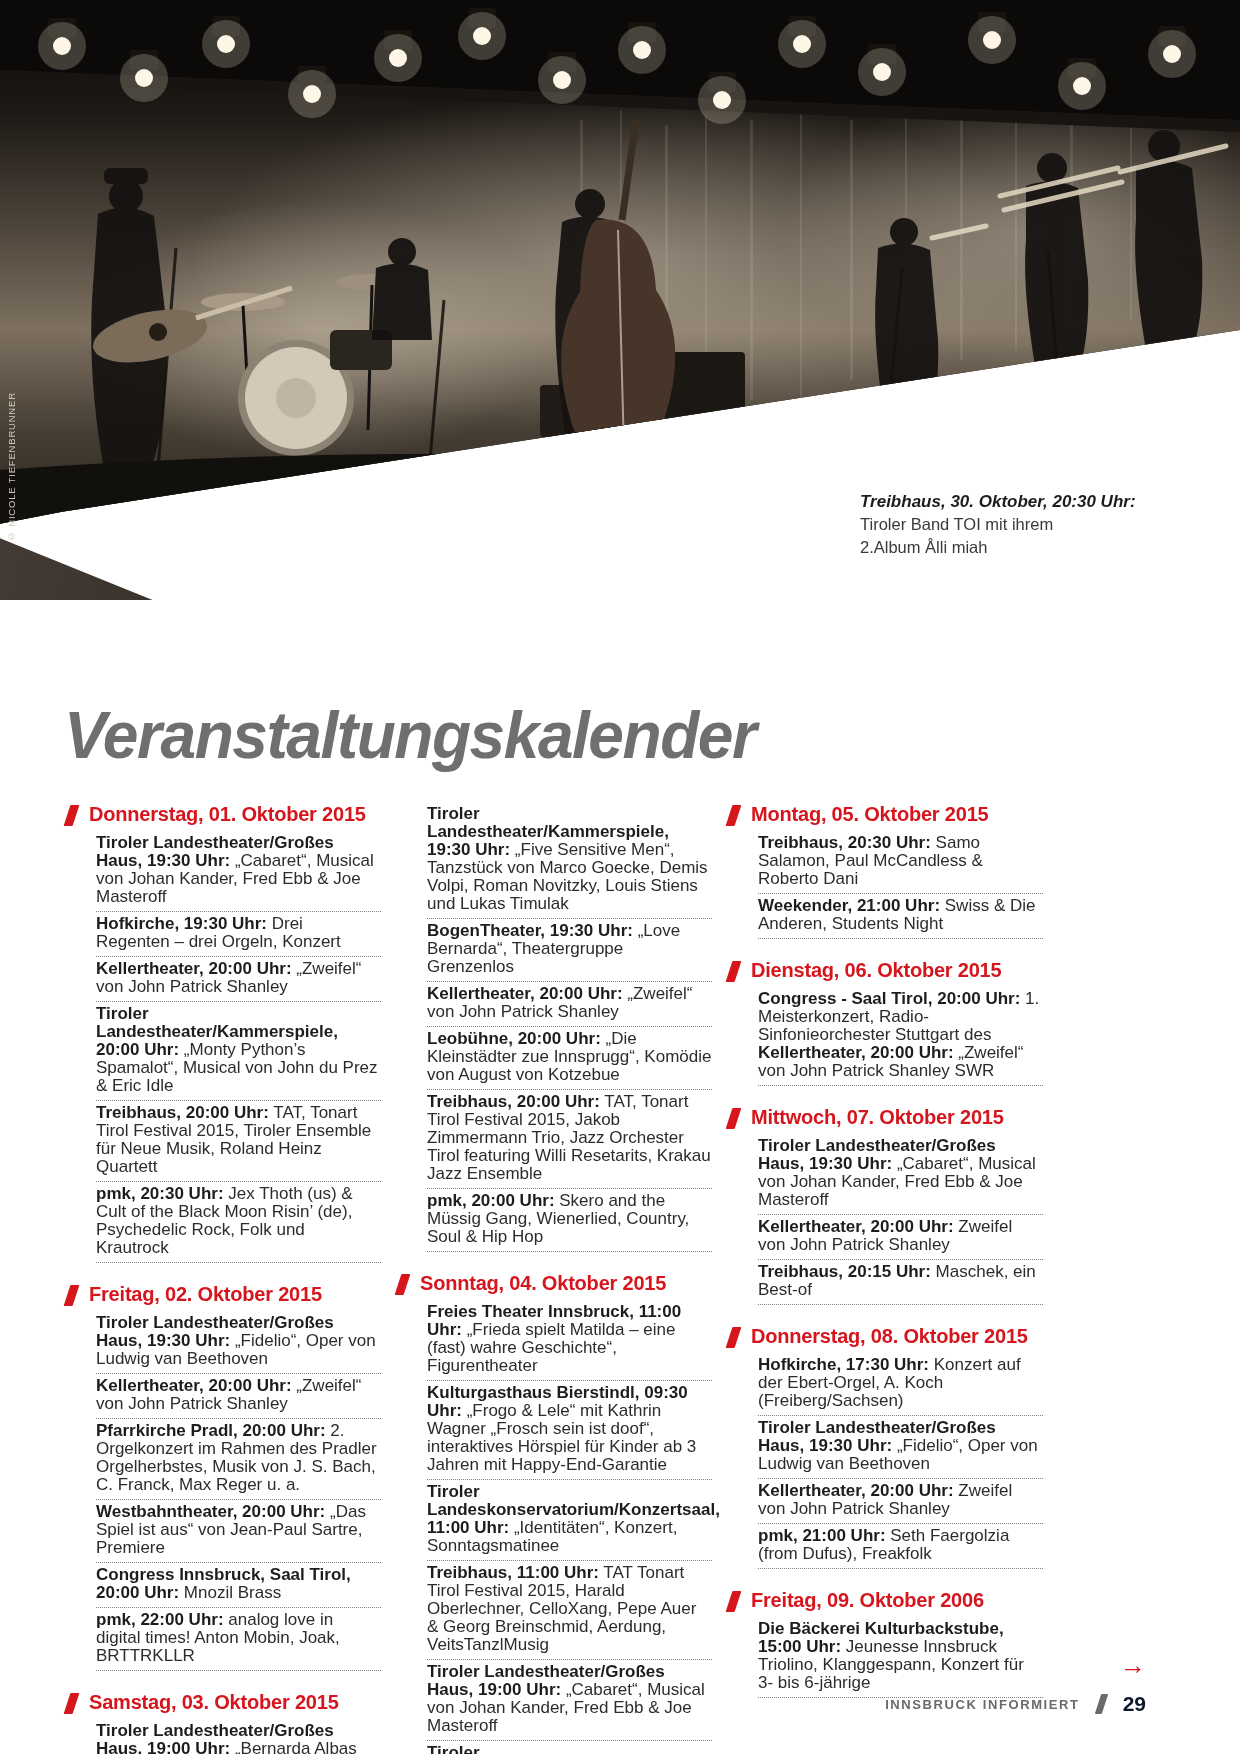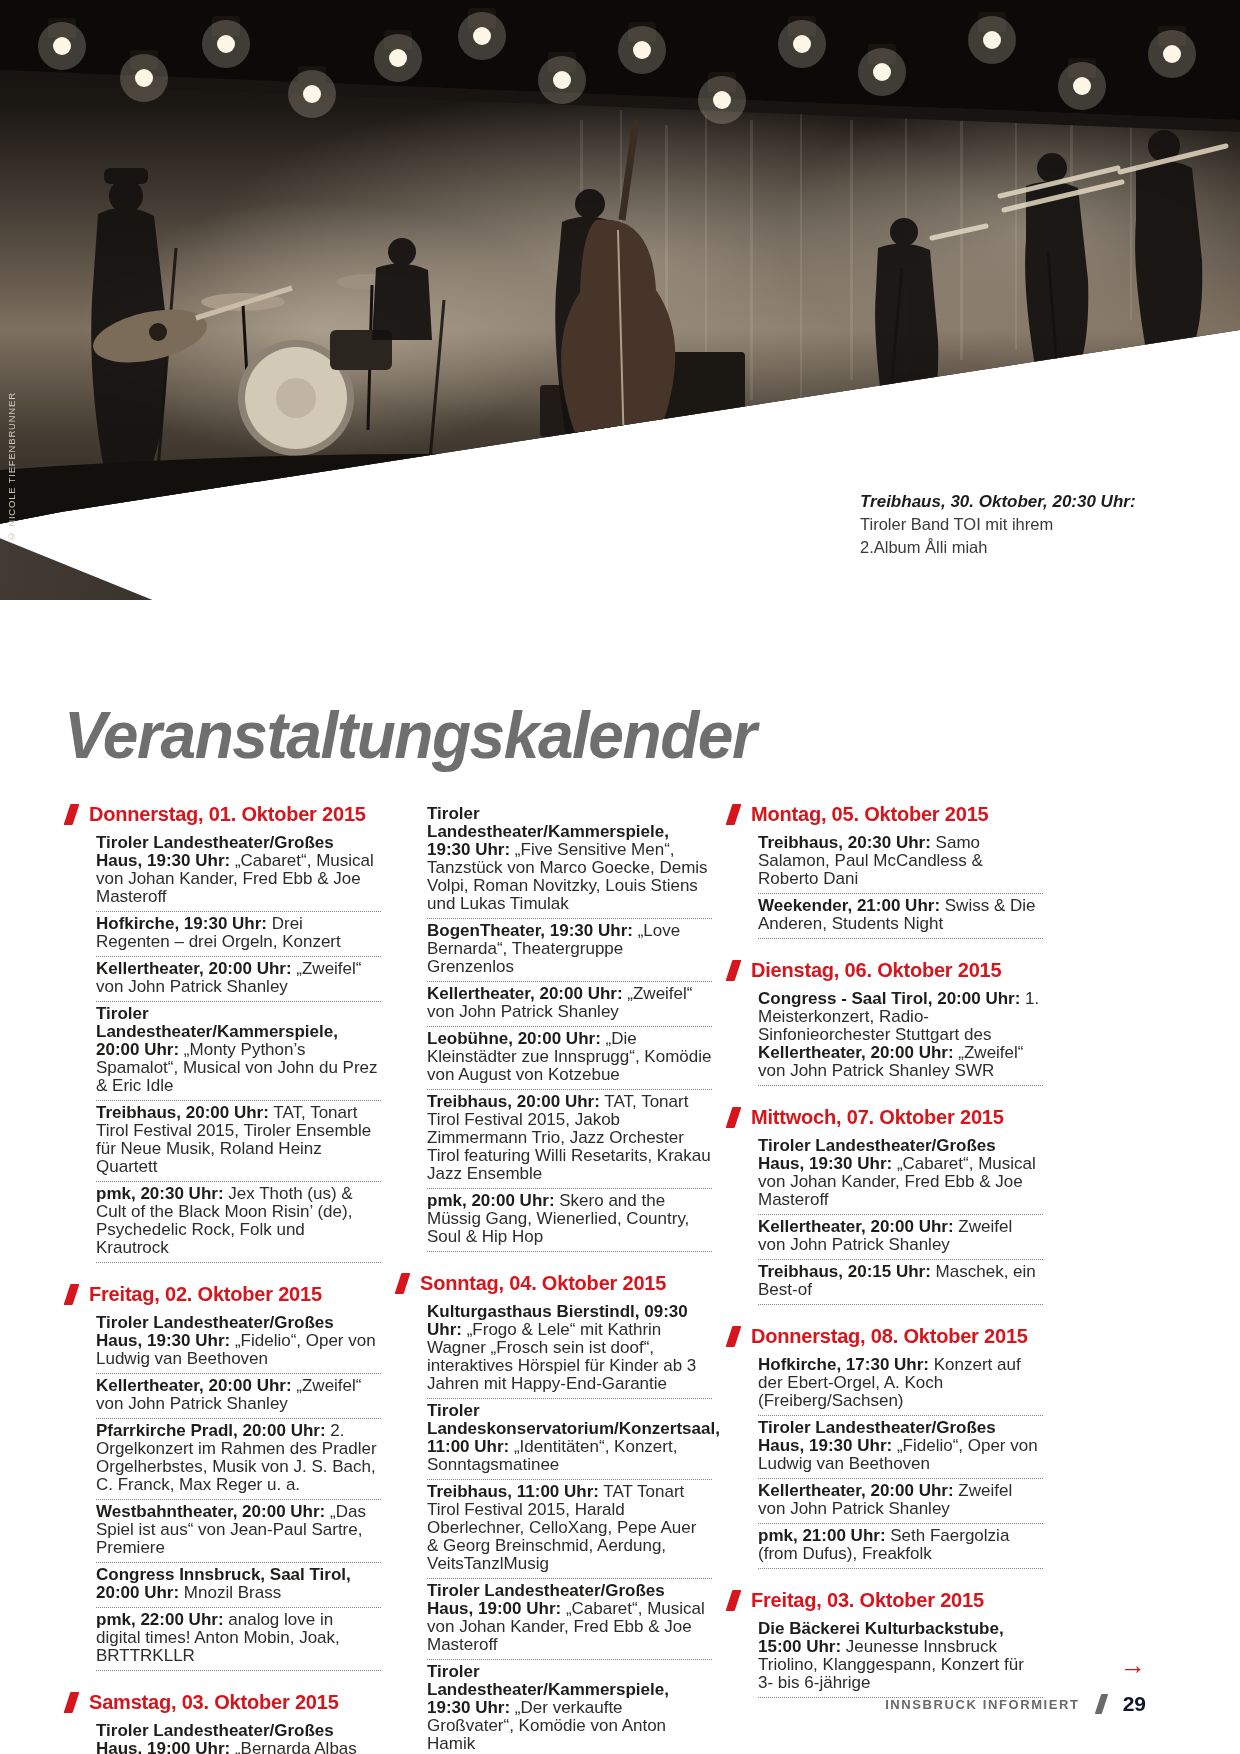--- a/index.html
+++ b/index.html
@@ -36,21 +36,21 @@
     font-size:66px;line-height:1;font-weight:bold;font-style:italic;
     color:#6f6f6f;letter-spacing:-1.5px;transform:scaleX(.97);transform-origin:left;
     white-space:nowrap;
   }
   
   .calendar{
     position:absolute;left:66px;top:802px;width:977px;
     display:grid;grid-template-columns:repeat(3,1fr);column-gap:16px;
   }
   .column{min-width:0;}
-  .date-row{display:flex;align-items:flex-start;margin-bottom:5px;}
+  .date-row{display:flex;align-items:flex-end;margin-bottom:5px;}
   .date-row:not(:first-child){margin-top:19px;}
   .slash{
     display:inline-block;width:9px;height:21px;margin:2px 13px 0 1px;
     background:var(--red);transform:skewX(-18deg);border-radius:1px;flex:0 0 auto;
   }
   .date-label{
     font-weight:bold;font-size:20px;line-height:24px;color:var(--red);
     letter-spacing:-.2px;
   }
   .event{
@@ -277,20 +277,21 @@
       <div class="event"><span class="lead">Tiroler Landestheater/Kammerspiele, 19:30 Uhr:</span><span> „Five Sensitive Men“, Tanzstück von Marco Goecke, Demis Volpi, Roman Novitzky, Louis Stiens und Lukas Timulak</span></div>
       <div class="event"><span class="lead">BogenTheater, 19:30 Uhr:</span><span> „Love Bernarda“, Theatergruppe Grenzenlos</span></div>
       <div class="event"><span class="lead">Kellertheater, 20:00 Uhr:</span><span> „Zweifel“ von John Patrick Shanley</span></div>
       <div class="event"><span class="lead">Leobühne, 20:00 Uhr:</span><span> „Die Kleinstädter zue Innsprugg“, Komödie von August von Kotzebue</span></div>
       <div class="event"><span class="lead">Treibhaus, 20:00 Uhr:</span><span> TAT, Tonart Tirol Festival 2015, Jakob Zimmermann Trio, Jazz Orchester Tirol featuring Willi Resetarits, Krakau Jazz Ensemble</span></div>
       <div class="event"><span class="lead">pmk, 20:00 Uhr:</span><span> Skero and the Müssig Gang, Wienerlied, Country, Soul &amp; Hip Hop</span></div>
       <div class="date-row">
         <span class="slash"></span>
         <span class="date-label">Sonntag, 04. Oktober 2015</span>
       </div>
+      <div class="event"><span class="lead">Freies Theater Innsbruck, 11:00 Uhr:</span><span> „Frieda spielt Matilda – eine (fast) wahre Geschichte“, Figurentheater</span></div>
       <div class="event"><span class="lead">Kulturgasthaus Bierstindl, 09:30 Uhr:</span><span> „Frogo &amp; Lele“ mit Kathrin Wagner „Frosch sein ist doof“, interaktives Hörspiel für Kinder ab 3 Jahren mit Happy-End-Garantie</span></div>
       <div class="event"><span class="lead">Tiroler Landeskonservatorium/Konzertsaal, 11:00 Uhr:</span><span> „Identitäten“, Konzert, Sonntagsmatinee</span></div>
       <div class="event"><span class="lead">Treibhaus, 11:00 Uhr:</span><span> TAT Tonart Tirol Festival 2015, Harald Oberlechner, CelloXang, Pepe Auer &amp; Georg Breinschmid, Aerdung, VeitsTanzlMusig</span></div>
       <div class="event"><span class="lead">Tiroler Landestheater/Großes Haus, 19:00 Uhr:</span><span> „Cabaret“, Musical von Johan Kander, Fred Ebb &amp; Joe Masteroff</span></div>
       <div class="event"><span class="lead">Tiroler Landestheater/Kammerspiele, 19:30 Uhr:</span><span> „Der verkaufte Großvater“, Komödie von Anton Hamik</span></div>
     </div>
     <div class="column">
       <div class="date-row">
         <span class="slash"></span>
         <span class="date-label">Montag, 05. Oktober 2015</span>
@@ -312,21 +313,21 @@
       <div class="date-row">
         <span class="slash"></span>
         <span class="date-label">Donnerstag, 08. Oktober 2015</span>
       </div>
       <div class="event"><span class="lead">Hofkirche, 17:30 Uhr:</span><span> Konzert auf der Ebert-Orgel, A. Koch (Freiberg/Sachsen)</span></div>
       <div class="event"><span class="lead">Tiroler Landestheater/Großes Haus, 19:30 Uhr:</span><span> „Fidelio“, Oper von Ludwig van Beethoven</span></div>
       <div class="event"><span class="lead">Kellertheater, 20:00 Uhr:</span><span> Zweifel von John Patrick Shanley</span></div>
       <div class="event"><span class="lead">pmk, 21:00 Uhr:</span><span> Seth Faergolzia (from Dufus), Freakfolk</span></div>
       <div class="date-row">
         <span class="slash"></span>
-        <span class="date-label">Freitag, 03. Oktober 2015</span>
+        <span class="date-label">Freitag, 09. Oktober 2006</span>
       </div>
       <div class="event"><span class="lead">Die Bäckerei Kulturbackstube, 15:00 Uhr:</span><span> Jeunesse Innsbruck Triolino, Klanggespann, Konzert für 3- bis 6-jährige</span></div>
     </div>
   </div>
 
 <div class="next-arrow">→</div>
 <div class="footer-row">
   <span class="footer-brand">INNSBRUCK INFORMIERT</span>
   <span class="footer-slash"></span>
   <span class="footer-page">29</span>

